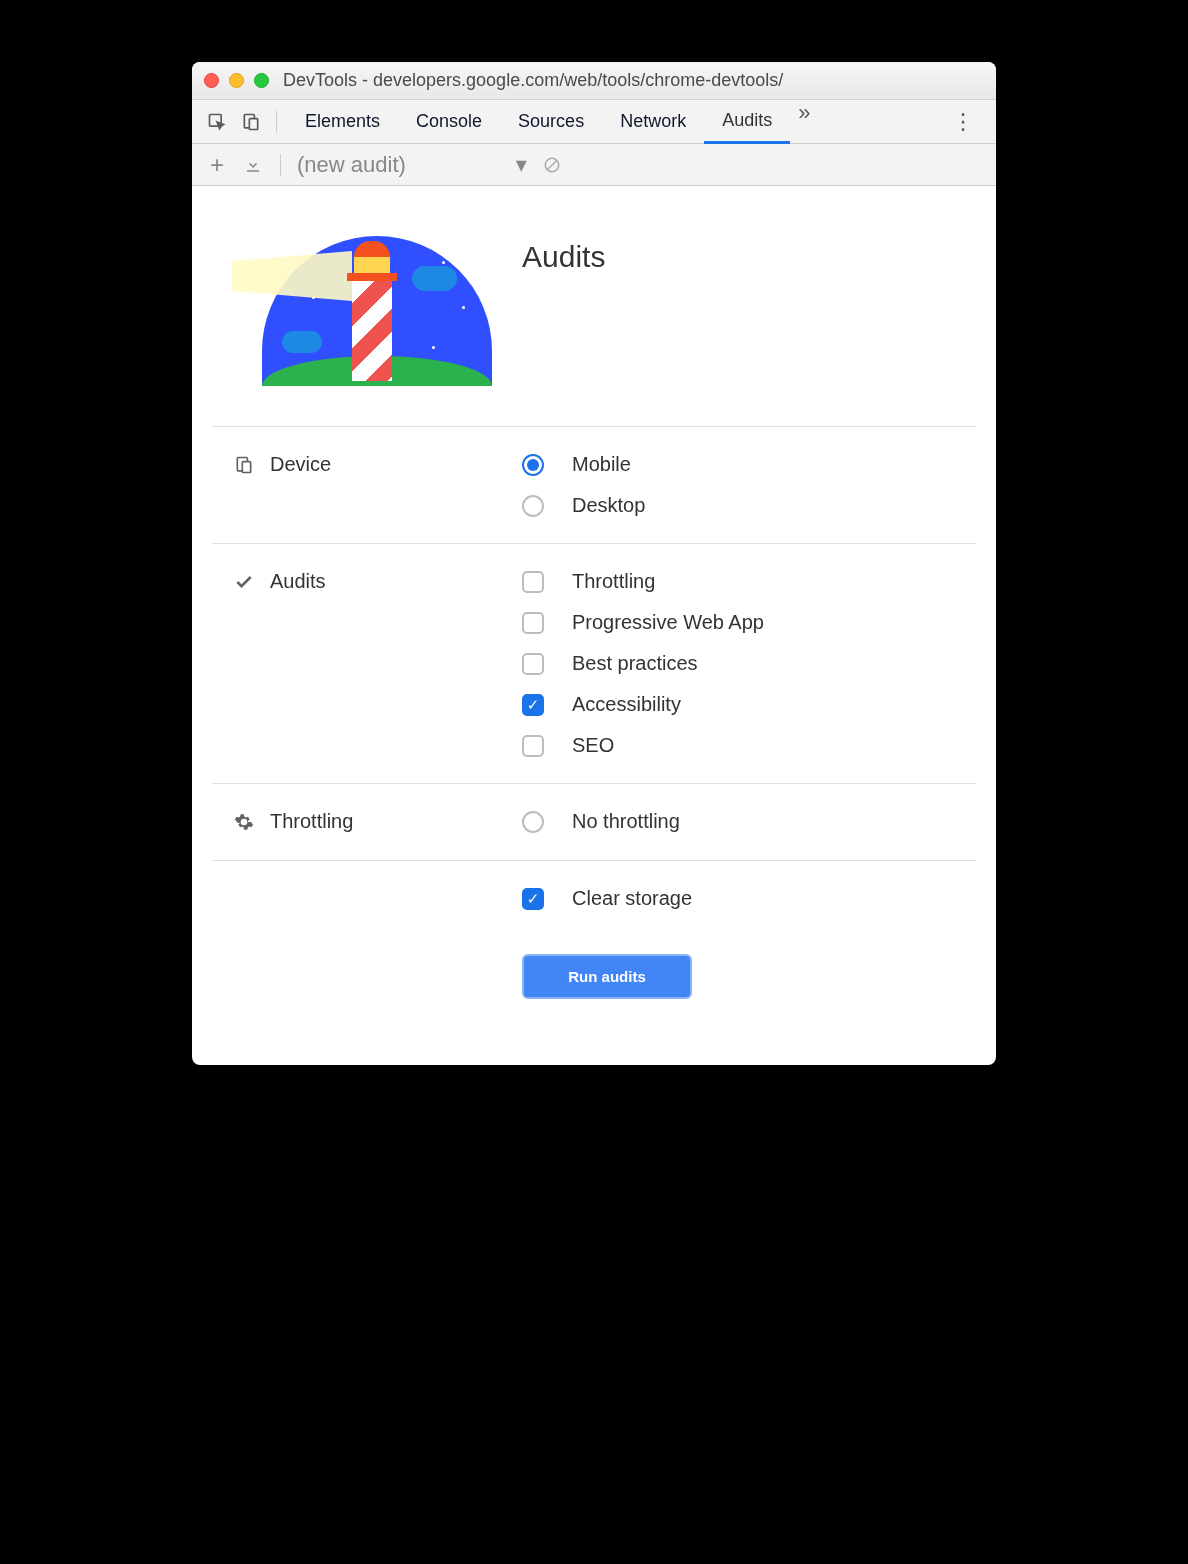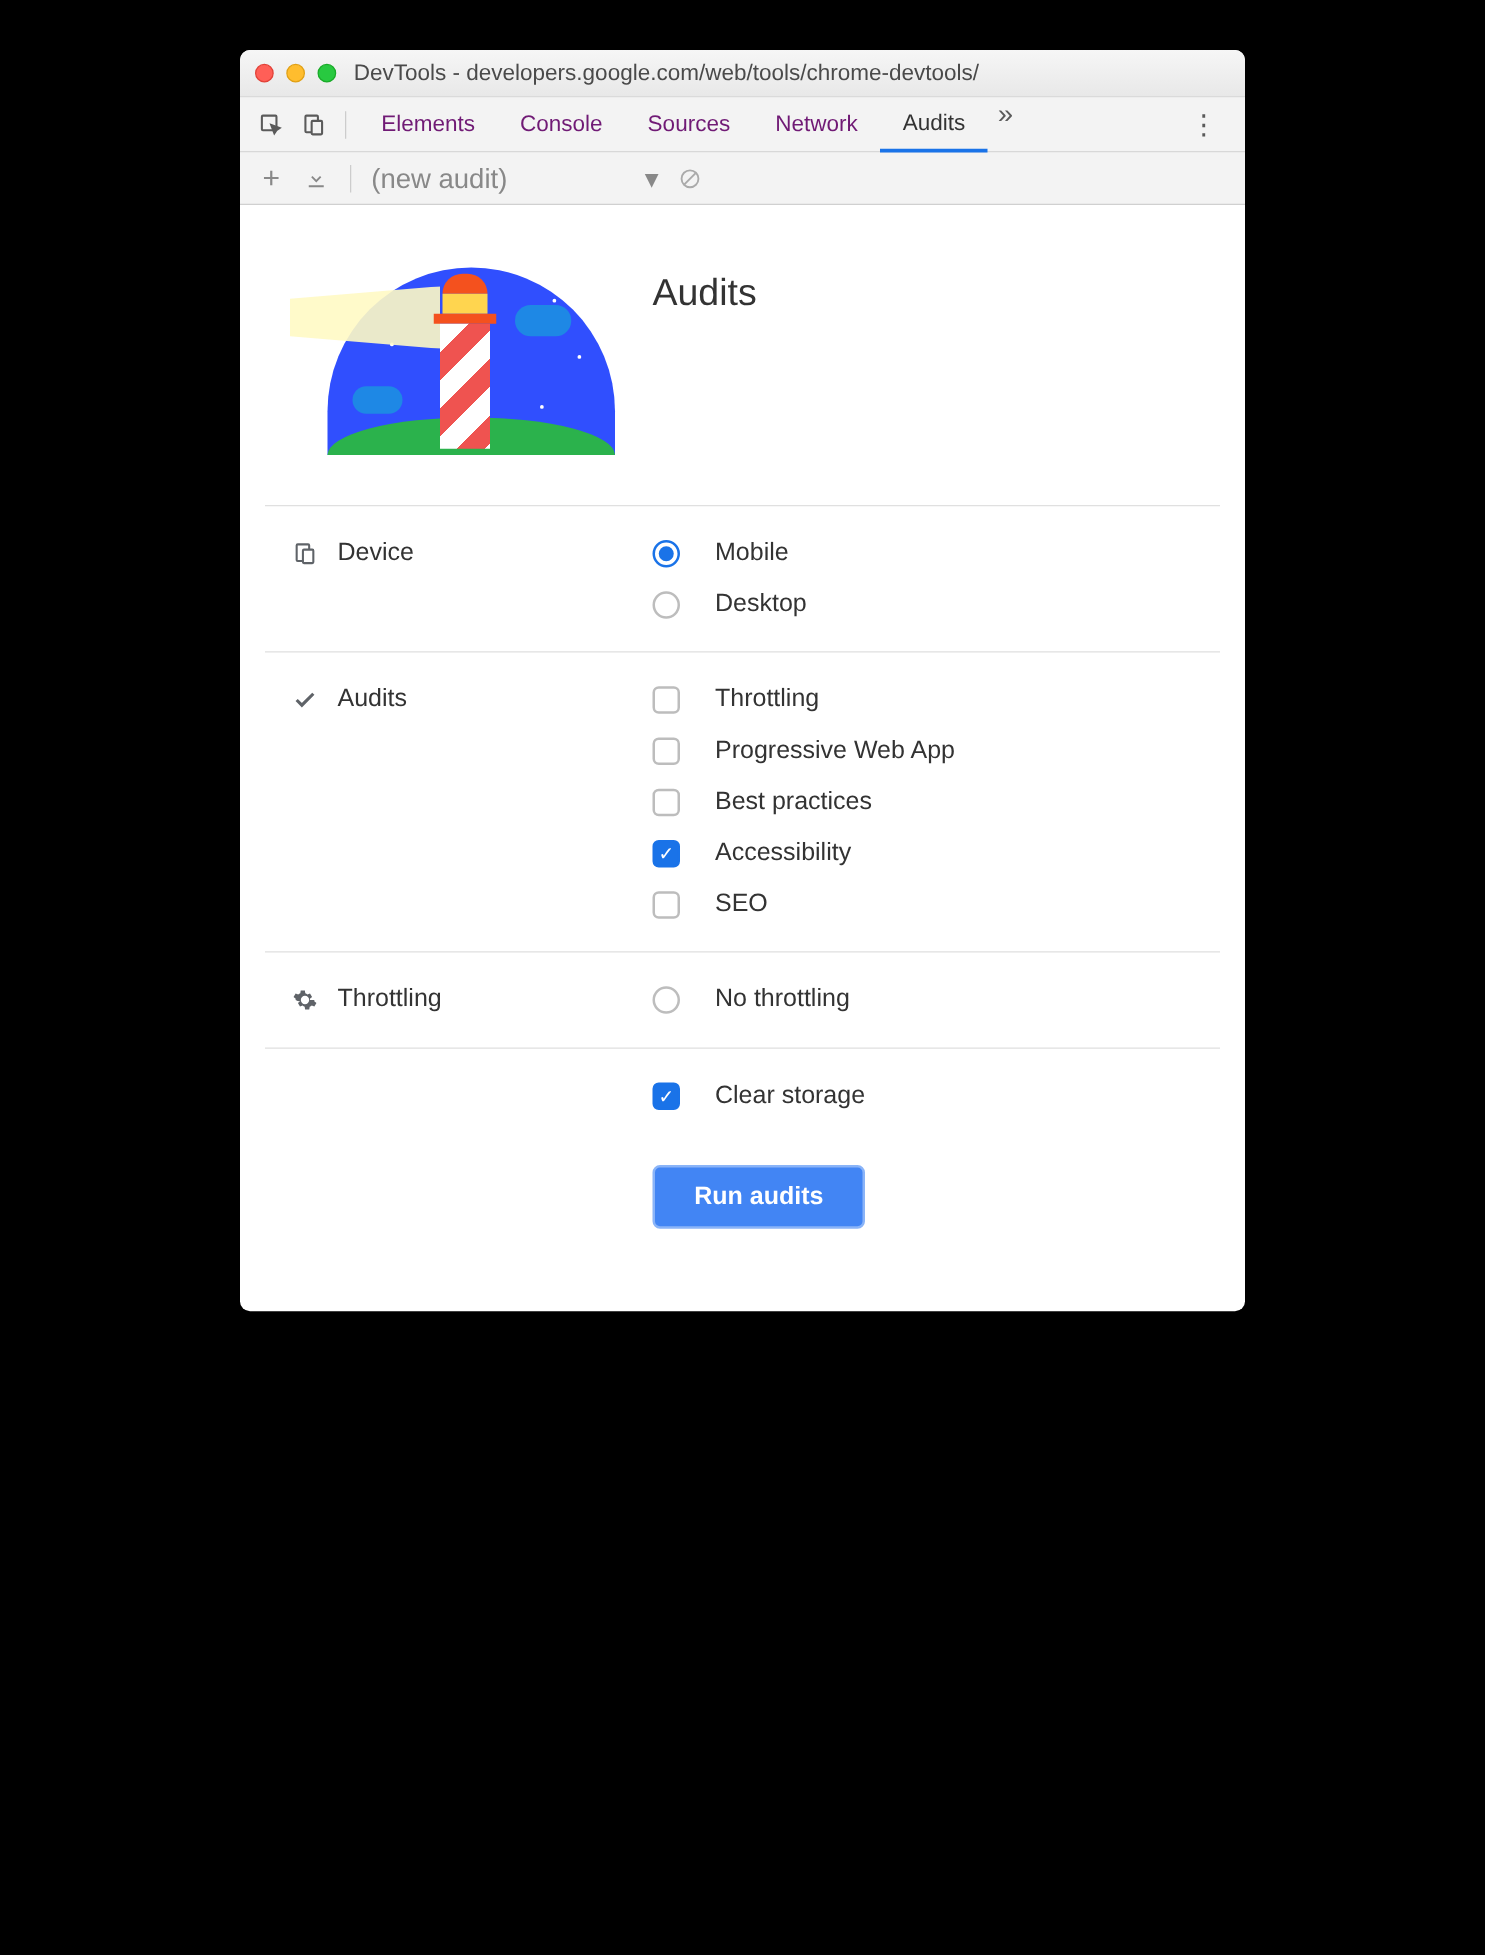--- a/index.html
+++ b/index.html
@@ -12,20 +12,21 @@
     align-items: flex-start;
     justify-content: center;
     padding-top: 40px;
   }
   .window {
     width: 804px;
     background: #fff;
     border-radius: 8px;
     box-shadow: 0 20px 60px rgba(0,0,0,0.5);
     overflow: hidden;
+    margin-top: 22px;
   }
   .titlebar {
     height: 38px;
     background: linear-gradient(#f6f6f6, #e8e8e8);
     border-bottom: 1px solid #d0d0d0;
     display: flex;
     align-items: center;
     padding: 0 12px;
   }
   .traffic { display: flex; gap: 10px; margin-right: 14px; }
@@ -50,21 +51,21 @@
     cursor: pointer;
   }
   .sep { width: 1px; height: 22px; background: #ccc; margin: 0 6px; }
   .tabs { display: flex; gap: 0; flex: 1; }
   .tab {
     padding: 0 18px;
     height: 44px;
     display: flex;
     align-items: center;
     font-size: 18px;
-    color: #701a75;
+    color: #0f172a;
     cursor: pointer;
   }
   .tab.active {
     color: #333;
     border-bottom: 3px solid #1a73e8;
   }
   .more-btn { color: #5a5a5a; padding: 0 8px; font-size: 22px; cursor: pointer; }
   .kebab { color: #5a5a5a; padding: 0 10px; cursor: pointer; font-size: 22px; letter-spacing: 2px; margin-left: auto; }
   .toolbar {
     height: 42px;
@@ -156,21 +157,21 @@
     color: #fff; font-size: 15px;
   }
   .checkbox.checked { background: #1a73e8; border-color: #1a73e8; }
   .run-btn {
     margin-top: 26px;
     background: #4285f4;
     color: #fff;
     border: 2px solid #8ab4f8;
     border-radius: 6px;
     padding: 12px 24px;
-    font-size: 20px;
+    font-size: 15px;
     font-weight: 600;
     cursor: pointer;
   }
 </style>
 </head>
 <body>
 
 <div class="window">
 
   <div class="titlebar">

